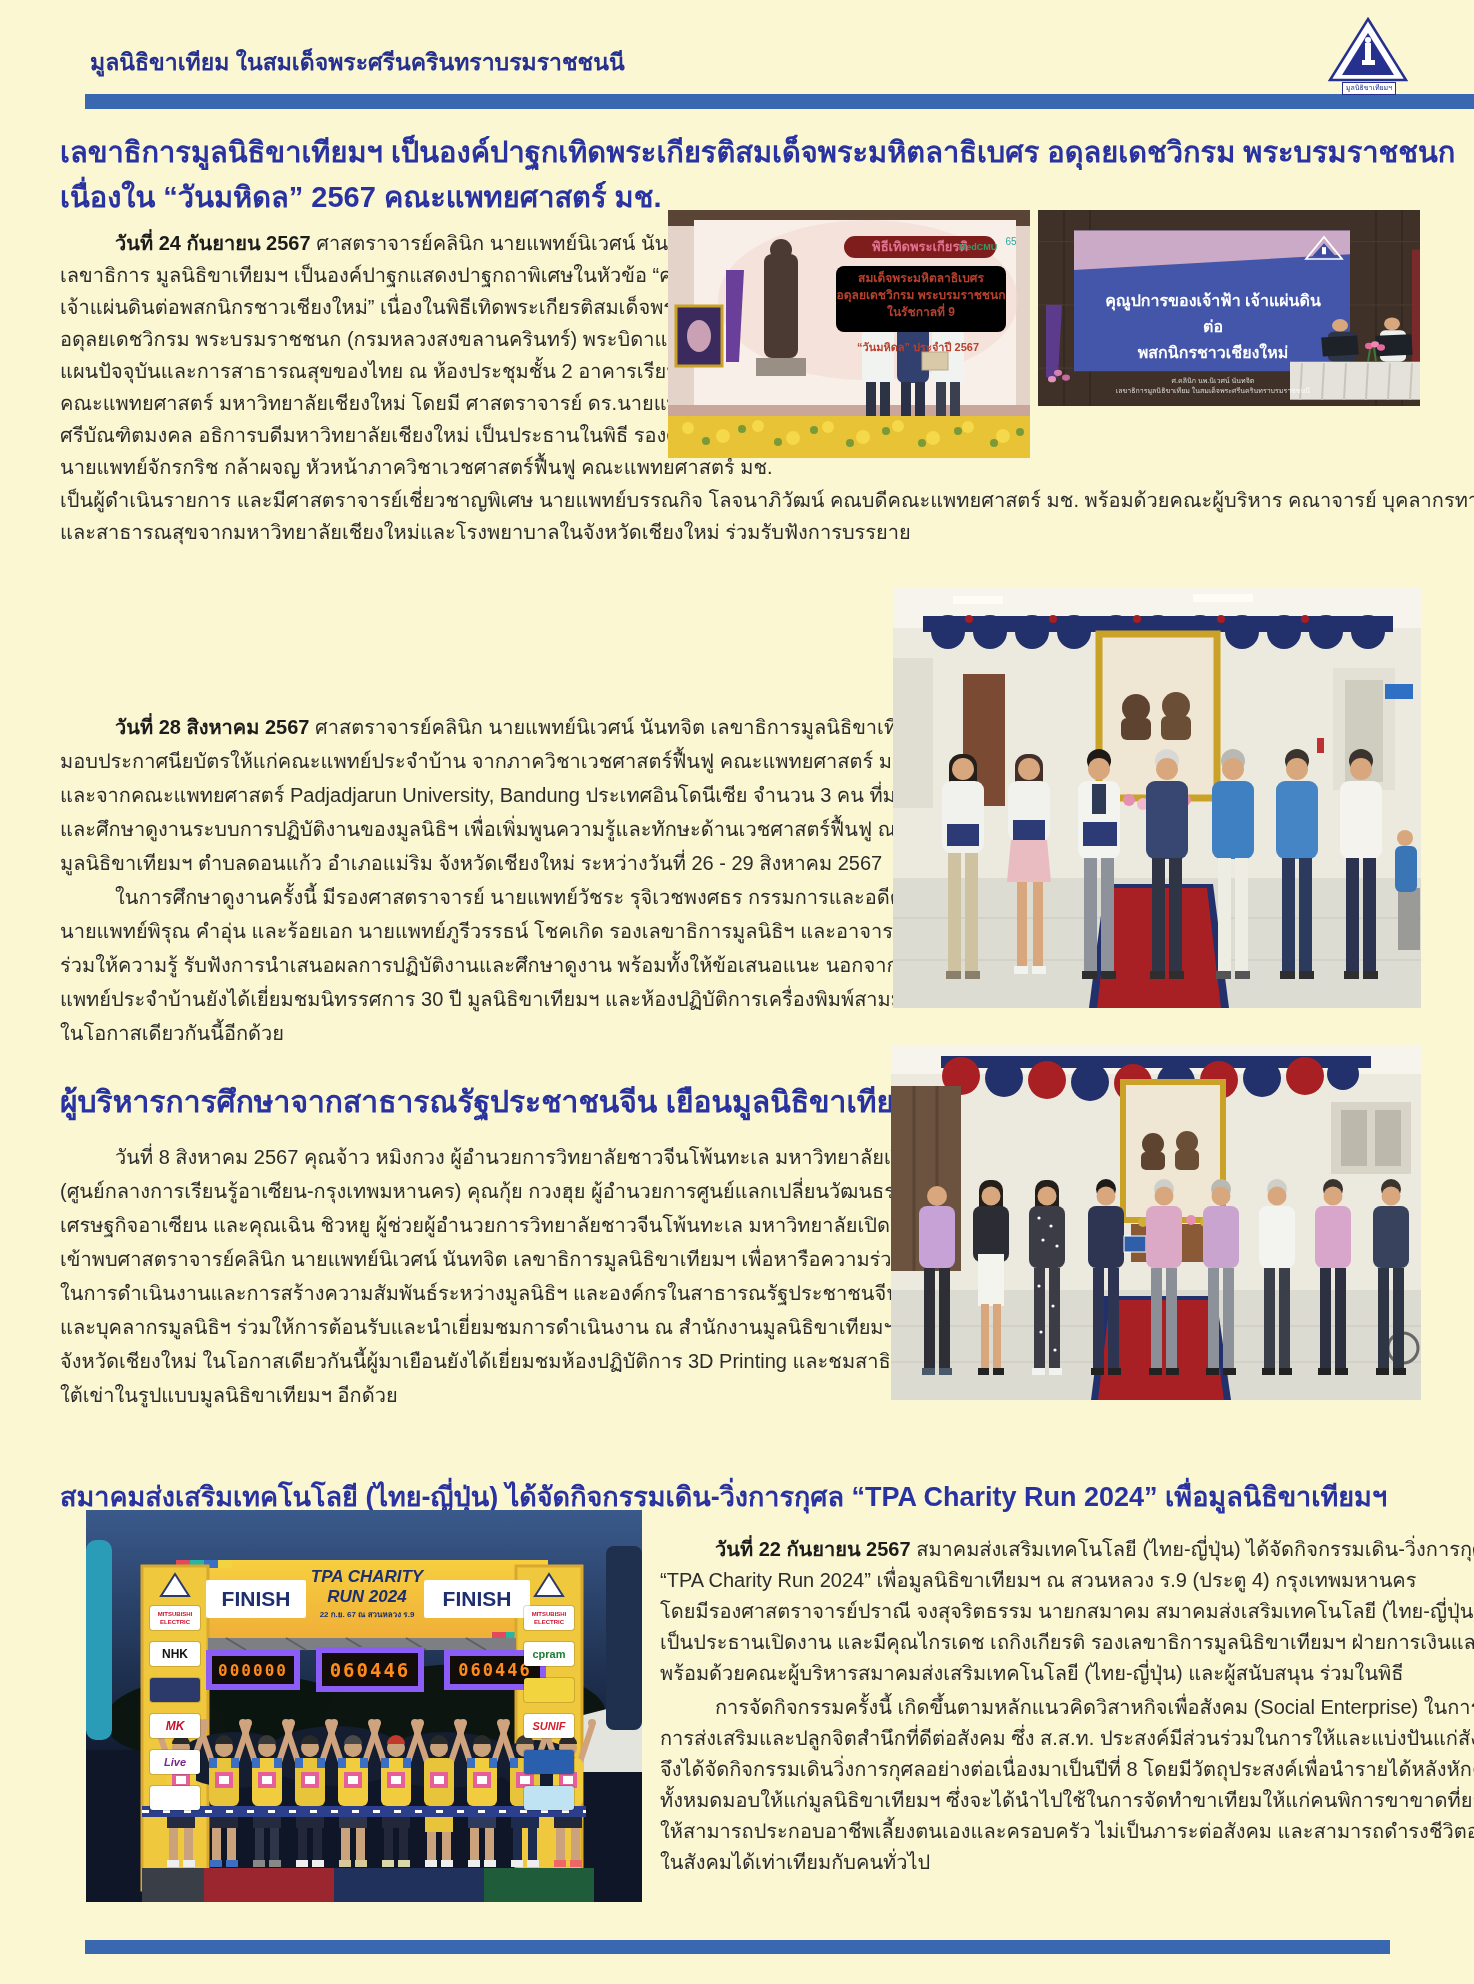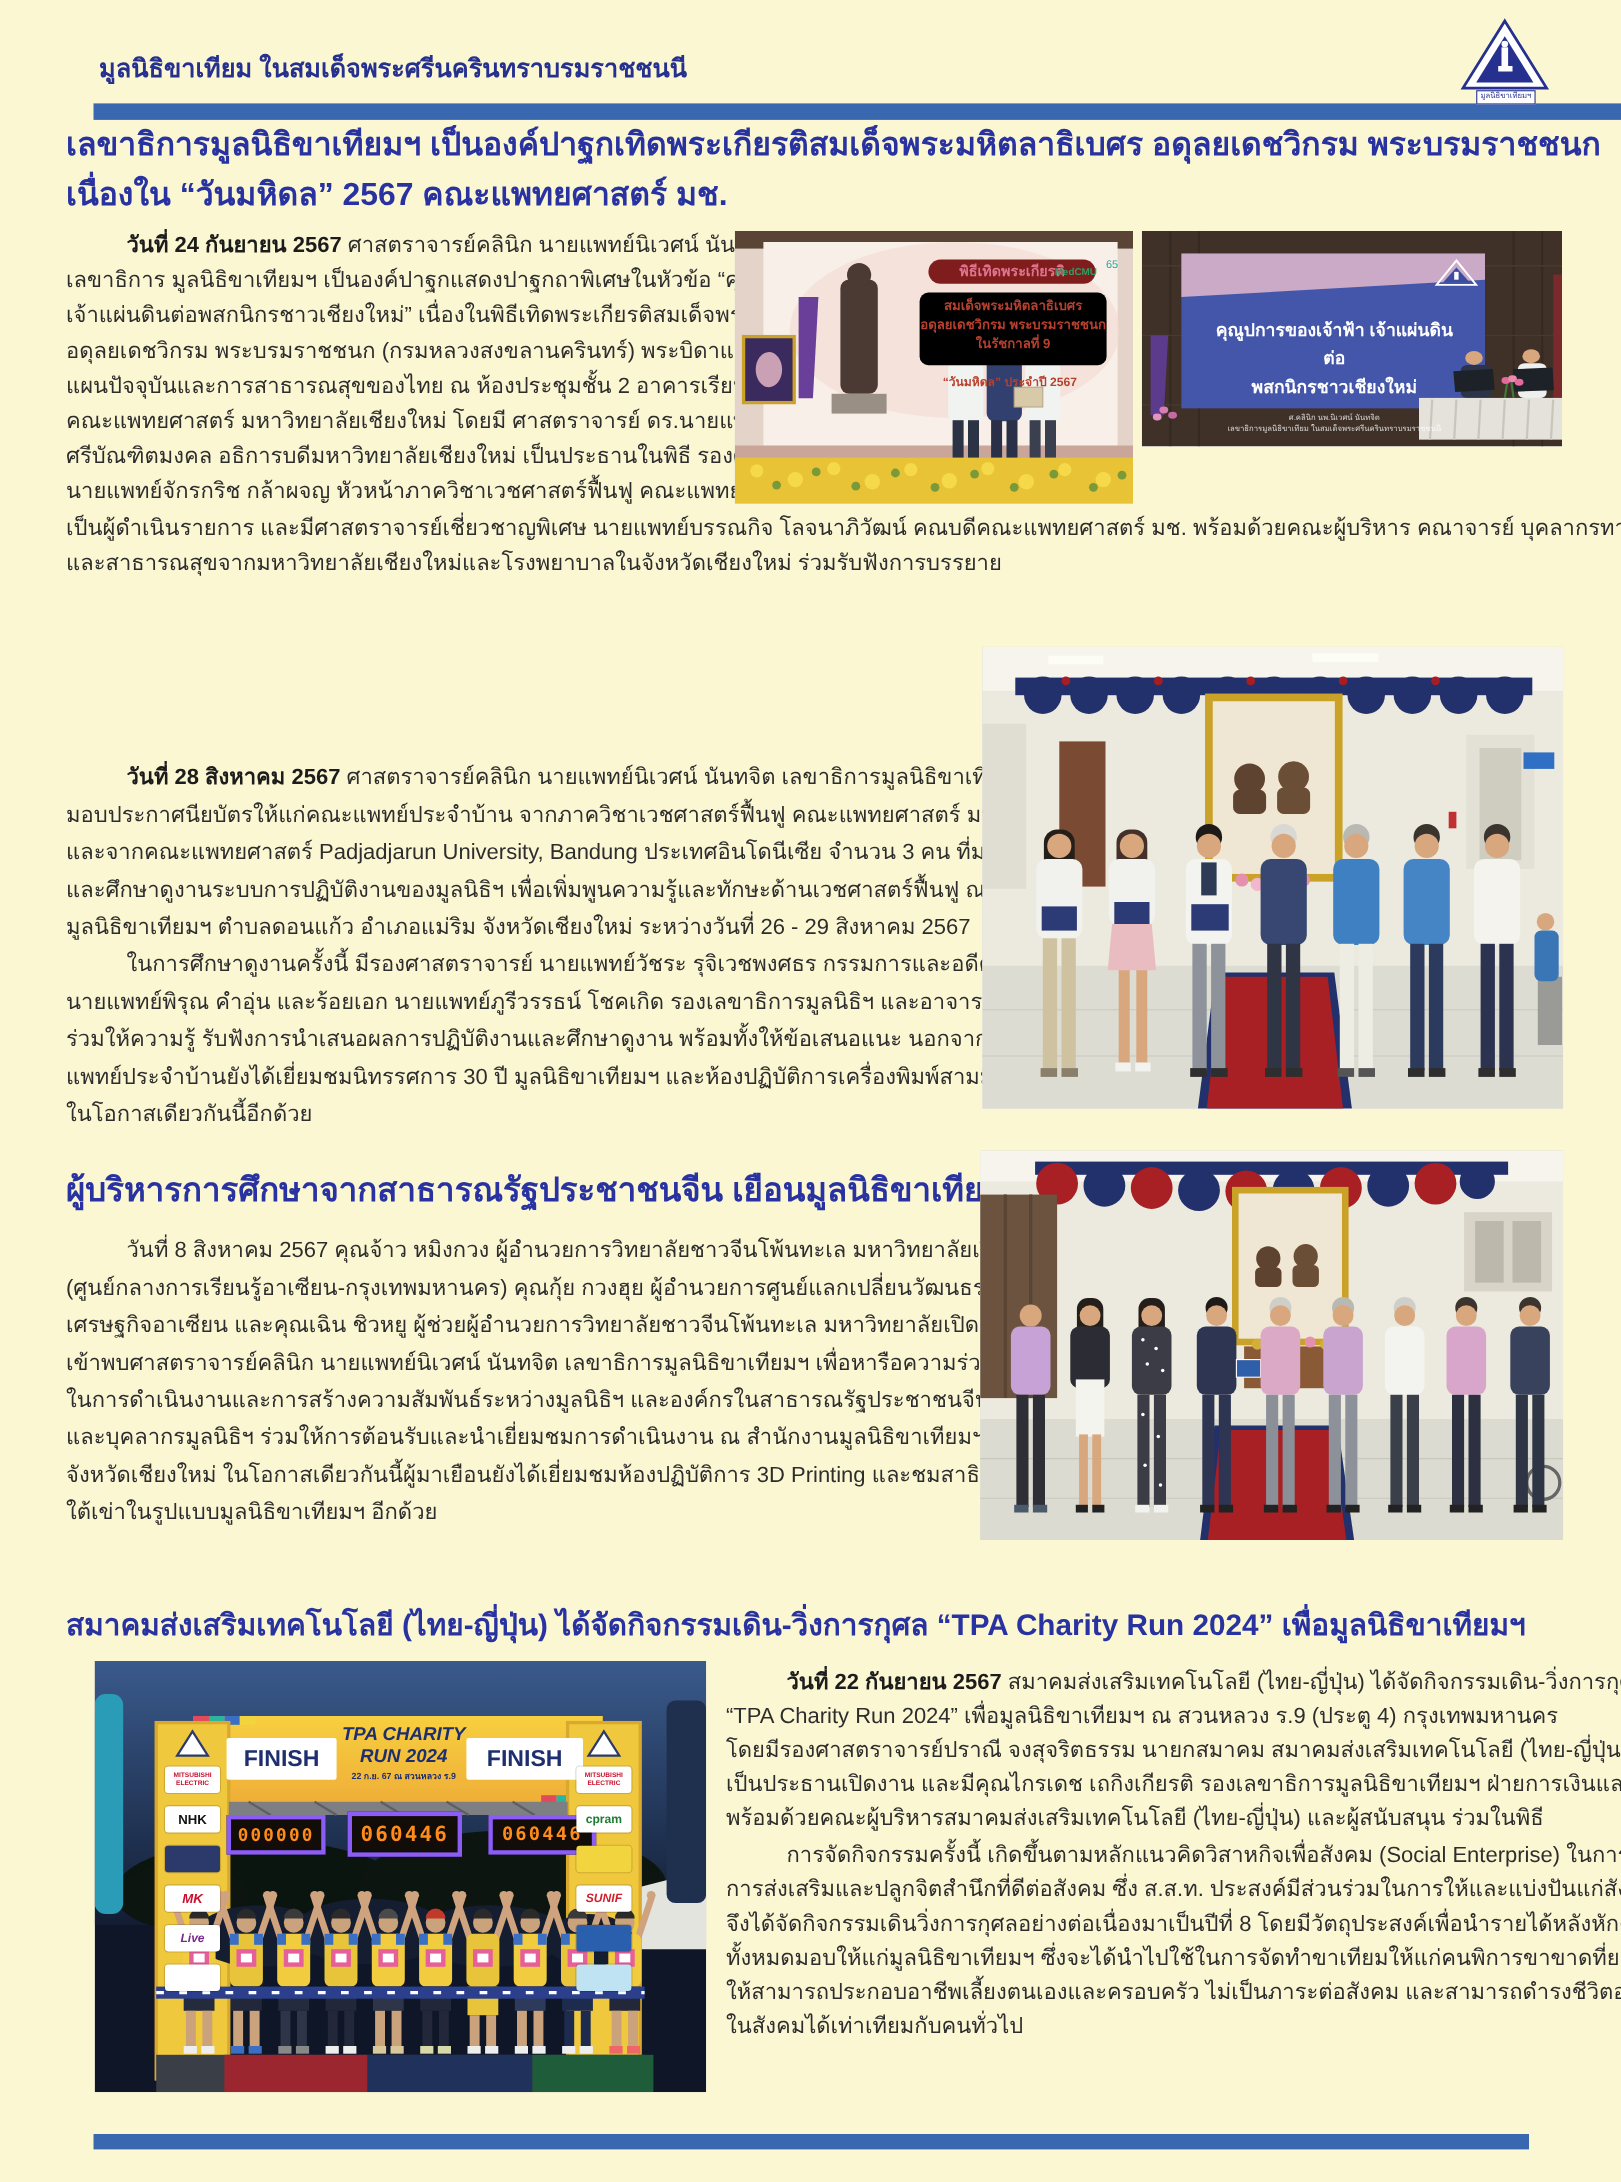--- a/index.html
+++ b/index.html
@@ -1,29 +1,29 @@
 <!DOCTYPE html>
 <html><head>
 <meta charset="utf-8">
 <style>
   html,body{margin:0;padding:0;}
   body{background:#e8e4c9;font-family:"Liberation Sans",sans-serif;}
   .page{position:relative;width:1474px;height:1984px;background:#fbf7d3;margin:0 auto;overflow:hidden;padding-left:40px;}
   .abs{position:absolute;}
-  .txt{white-space:pre;}
+  .txt{white-space:pre;margin-top:20px;}
   .wrapml{white-space:pre-line;}
   .hl{color:#2832a0;font-weight:bold;}
   .body{font-size:20px;color:#2d2d2d;}
   .ind{text-indent:55px;}
   b.d{color:#1c1c1c;}
   .bar{background:#3a68b0;}
   .photo{overflow:hidden;background:#ddd;}
   .photo svg{position:absolute;left:0;top:0;width:100%;height:100%;}
   .ovl{position:absolute;text-align:center;}
-  .led{background:#120d08;color:#ff8c1a;font-family:"DejaVu Sans Mono",monospace;font-weight:bold;border:4px solid #8b5cf6;display:flex;align-items:center;justify-content:center;letter-spacing:2px;}
+  .led{background:#120d08;color:#ff8c1a;font-family:"DejaVu Sans Mono",monospace;font-weight:bold;border:6px solid #8b5cf6;display:flex;align-items:center;justify-content:center;letter-spacing:2px;}
   .archbox{background:#fff;color:#1d2f6e;font-weight:bold;display:flex;align-items:center;justify-content:center;border-radius:2px;}
   .sponsor{background:#fff;border-radius:3px;font-size:7px;font-weight:bold;display:flex;align-items:center;justify-content:center;overflow:hidden;text-align:center;line-height:8px;box-shadow:0 0 0 1px rgba(0,0,0,.15);}
   .logo-caption{font-size:7px;color:#25308f;text-align:center;background:#fff;border:1px solid #25308f;line-height:9px;}
 </style>
 </head>
 <body>
 
 <div class="page">
 
   <div class="abs" style="left:90px;top:44px;font-size:23px;font-weight:bold;color:#25308f;">มูลนิธิขาเทียม ในสมเด็จพระศรีนครินทราบรมราชชนนี</div>

